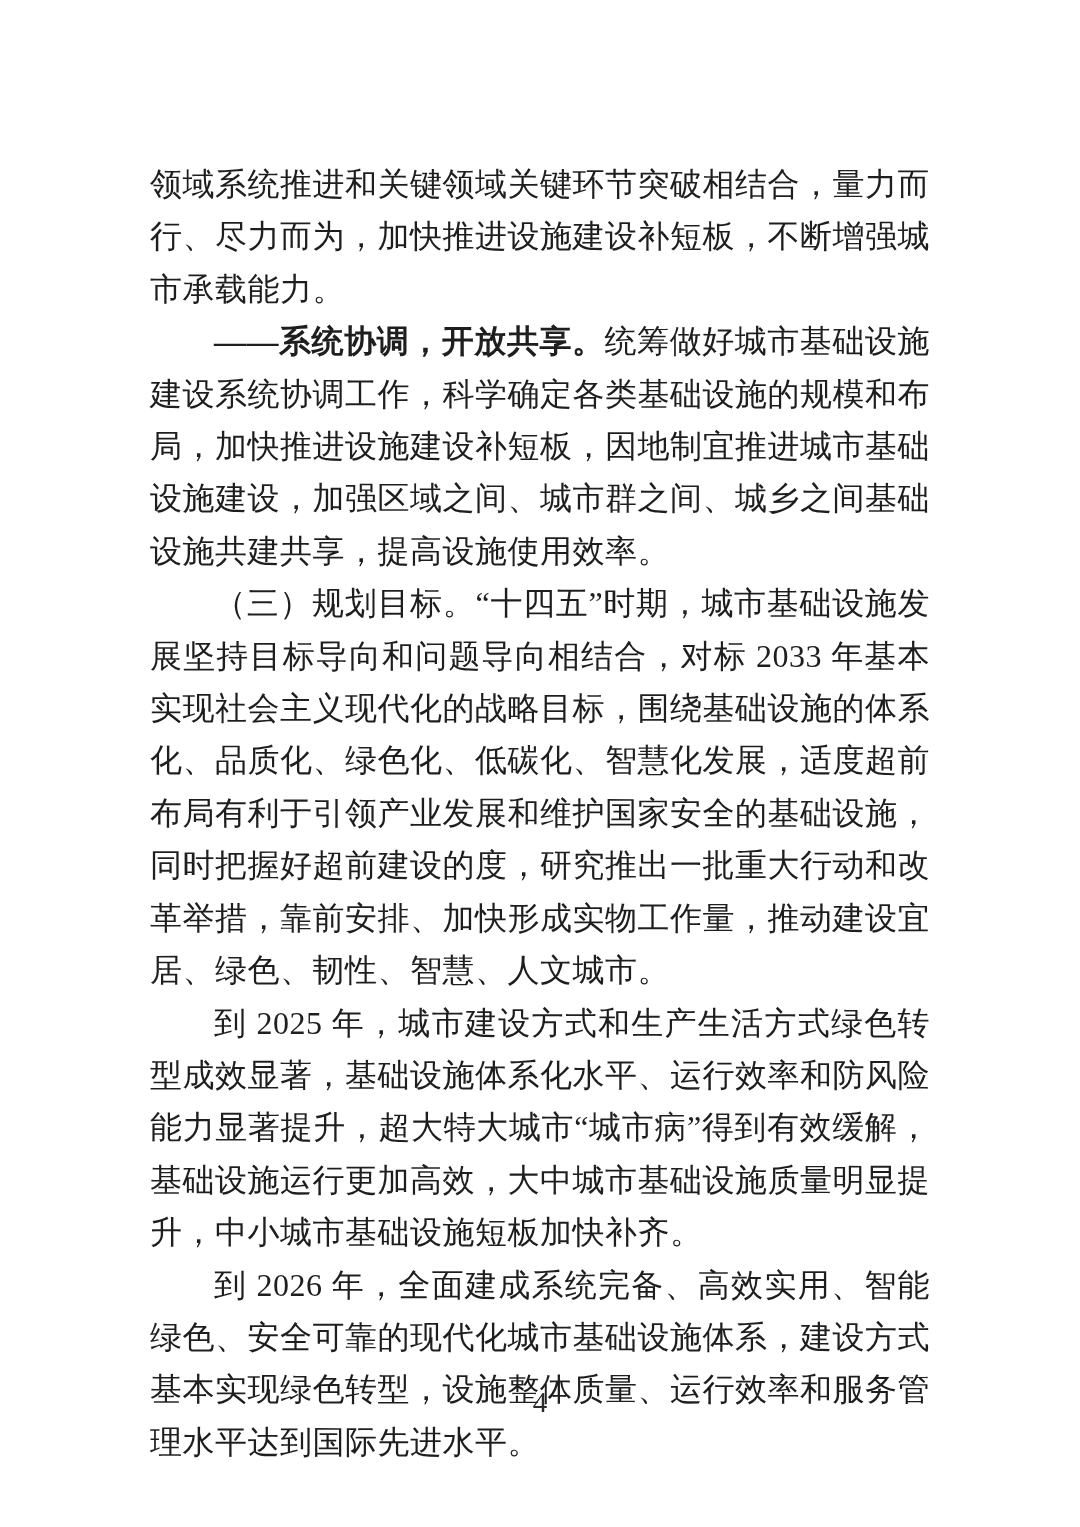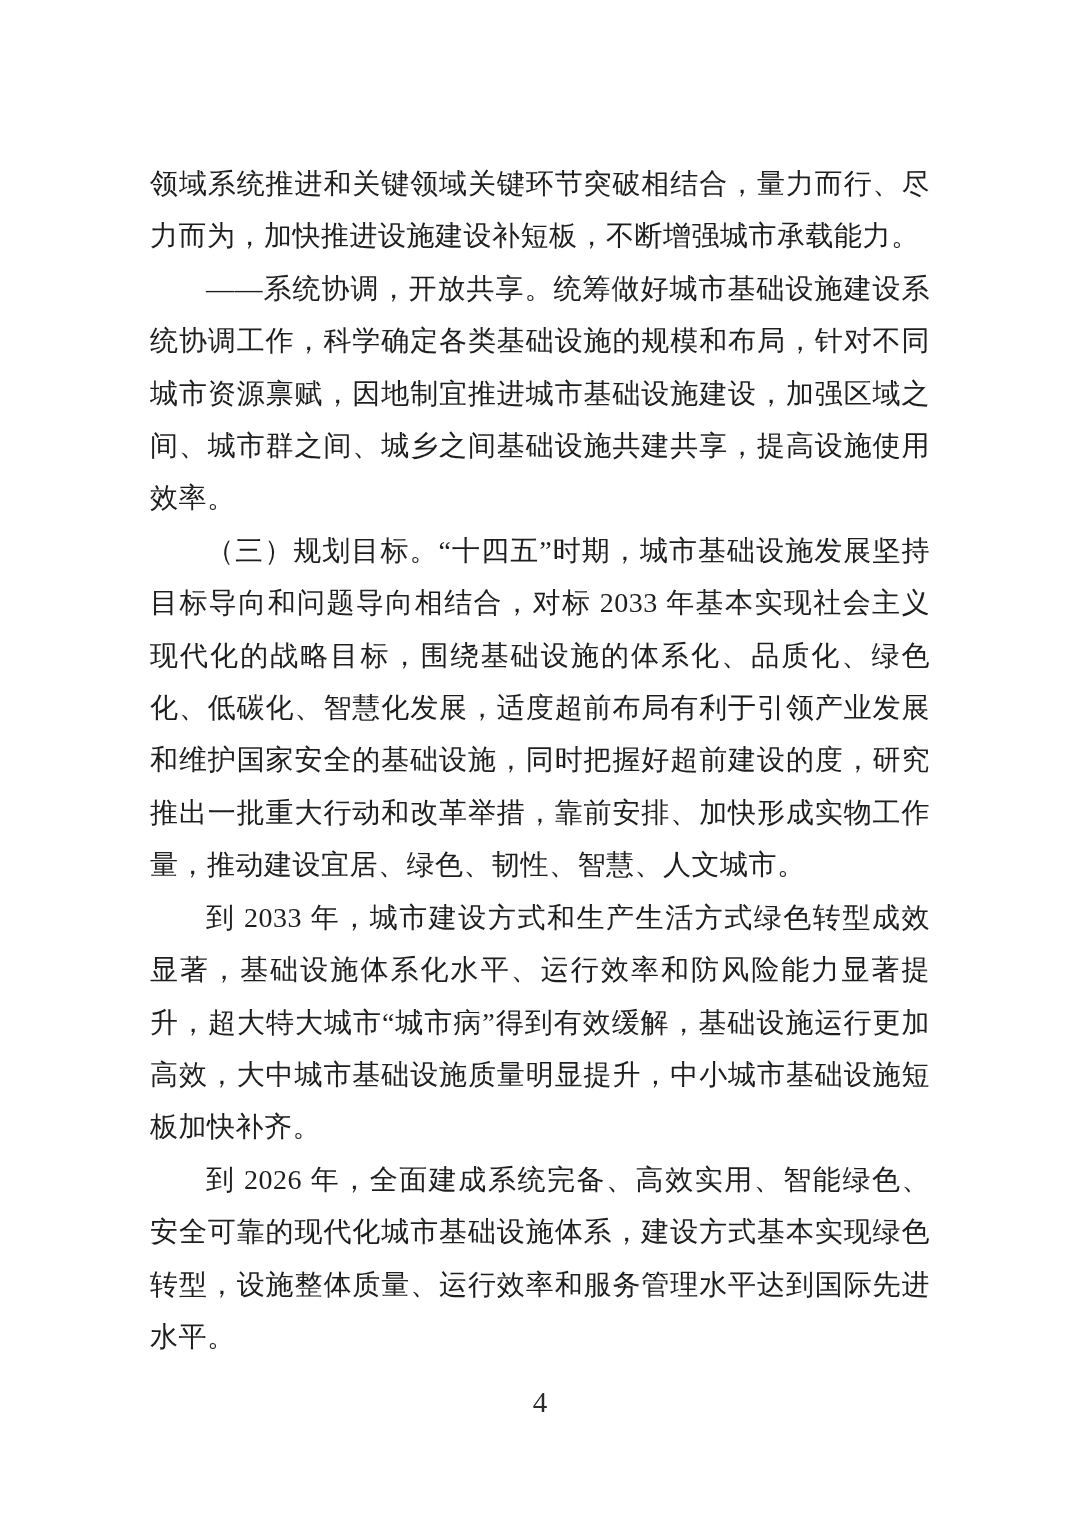--- a/index.html
+++ b/index.html
@@ -14,39 +14,39 @@
     background: #ffffff;
     overflow: hidden;
     font-family: "Liberation Serif", "DejaVu Serif", serif;
   }
   .textblock {
     position: absolute;
     left: 150px;
     top: 158px;
     width: 780px;
     color: #1e1e1e;
-    font-size: 28px;
+    font-size: 32px;
     line-height: 52.4px;
     text-align: justify;
     text-justify: inter-character;
     letter-spacing: 0.5px;
   }
   .para {
     margin: 0;
     padding: 0;
   }
   .para.indent {
     text-indent: 2em;
   }
   .run-normal {
     font-weight: normal;
   }
   
   .run-emphasis {
-    font-weight: normal;
+    font-weight: bold;
     margin-top: 40px;
   }
   
   .run-bold {
     font-weight: normal;
   }
   .page-footer {
     position: absolute;
     top: 1386px;
     left: 0;
@@ -58,24 +58,24 @@
   }
 </style>
 </head>
 <body>
 
 <div class="page">
   <div class="textblock">
 
     <p class="para"><span class="run-normal">领域系统推进和关键领域关键环节突破相结合，量力而行、尽力而为，加快推进设施建设补短板，不断增强城市承载能力。</span></p>
 
-    <p class="para indent"><span class="run-emphasis">——系统协调，开放共享。</span><span class="run-normal">统筹做好城市基础设施建设系统协调工作，科学确定各类基础设施的规模和布局，针对不同城市资源禀赋，因地制宜推进城市基础设施建设，加强区域之间、城市群之间、城乡之间基础设施共建共享，提高设施使用效率。</span></p>
+    <p class="para indent"><span class="run-emphasis">——系统协调，开放共享。</span><span class="run-normal">统筹做好城市基础设施建设系统协调工作，科学确定各类基础设施的规模和布局，加快推进设施建设补短板，因地制宜推进城市基础设施建设，加强区域之间、城市群之间、城乡之间基础设施共建共享，提高设施使用效率。</span></p>
 
     <p class="para indent"><span class="run-bold">（三）规划目标。</span><span class="run-normal">“十四五”时期，城市基础设施发展坚持目标导向和问题导向相结合，对标 2033 年基本实现社会主义现代化的战略目标，围绕基础设施的体系化、品质化、绿色化、低碳化、智慧化发展，适度超前布局有利于引领产业发展和维护国家安全的基础设施，同时把握好超前建设的度，研究推出一批重大行动和改革举措，靠前安排、加快形成实物工作量，推动建设宜居、绿色、韧性、智慧、人文城市。</span></p>
 
-    <p class="para indent"><span class="run-normal">到 2033 年，城市建设方式和生产生活方式绿色转型成效显著，基础设施体系化水平、运行效率和防风险能力显著提升，超大特大城市“城市病”得到有效缓解，基础设施运行更加高效，大中城市基础设施质量明显提升，中小城市基础设施短板加快补齐。</span></p>
+    <p class="para indent"><span class="run-normal">到 2025 年，城市建设方式和生产生活方式绿色转型成效显著，基础设施体系化水平、运行效率和防风险能力显著提升，超大特大城市“城市病”得到有效缓解，基础设施运行更加高效，大中城市基础设施质量明显提升，中小城市基础设施短板加快补齐。</span></p>
 
     <p class="para indent"><span class="run-normal">到 2026 年，全面建成系统完备、高效实用、智能绿色、安全可靠的现代化城市基础设施体系，建设方式基本实现绿色转型，设施整体质量、运行效率和服务管理水平达到国际先进水平。</span></p>
 
   </div>
 
   <div class="page-footer">4</div>
 </div>
 
 </body></html>

